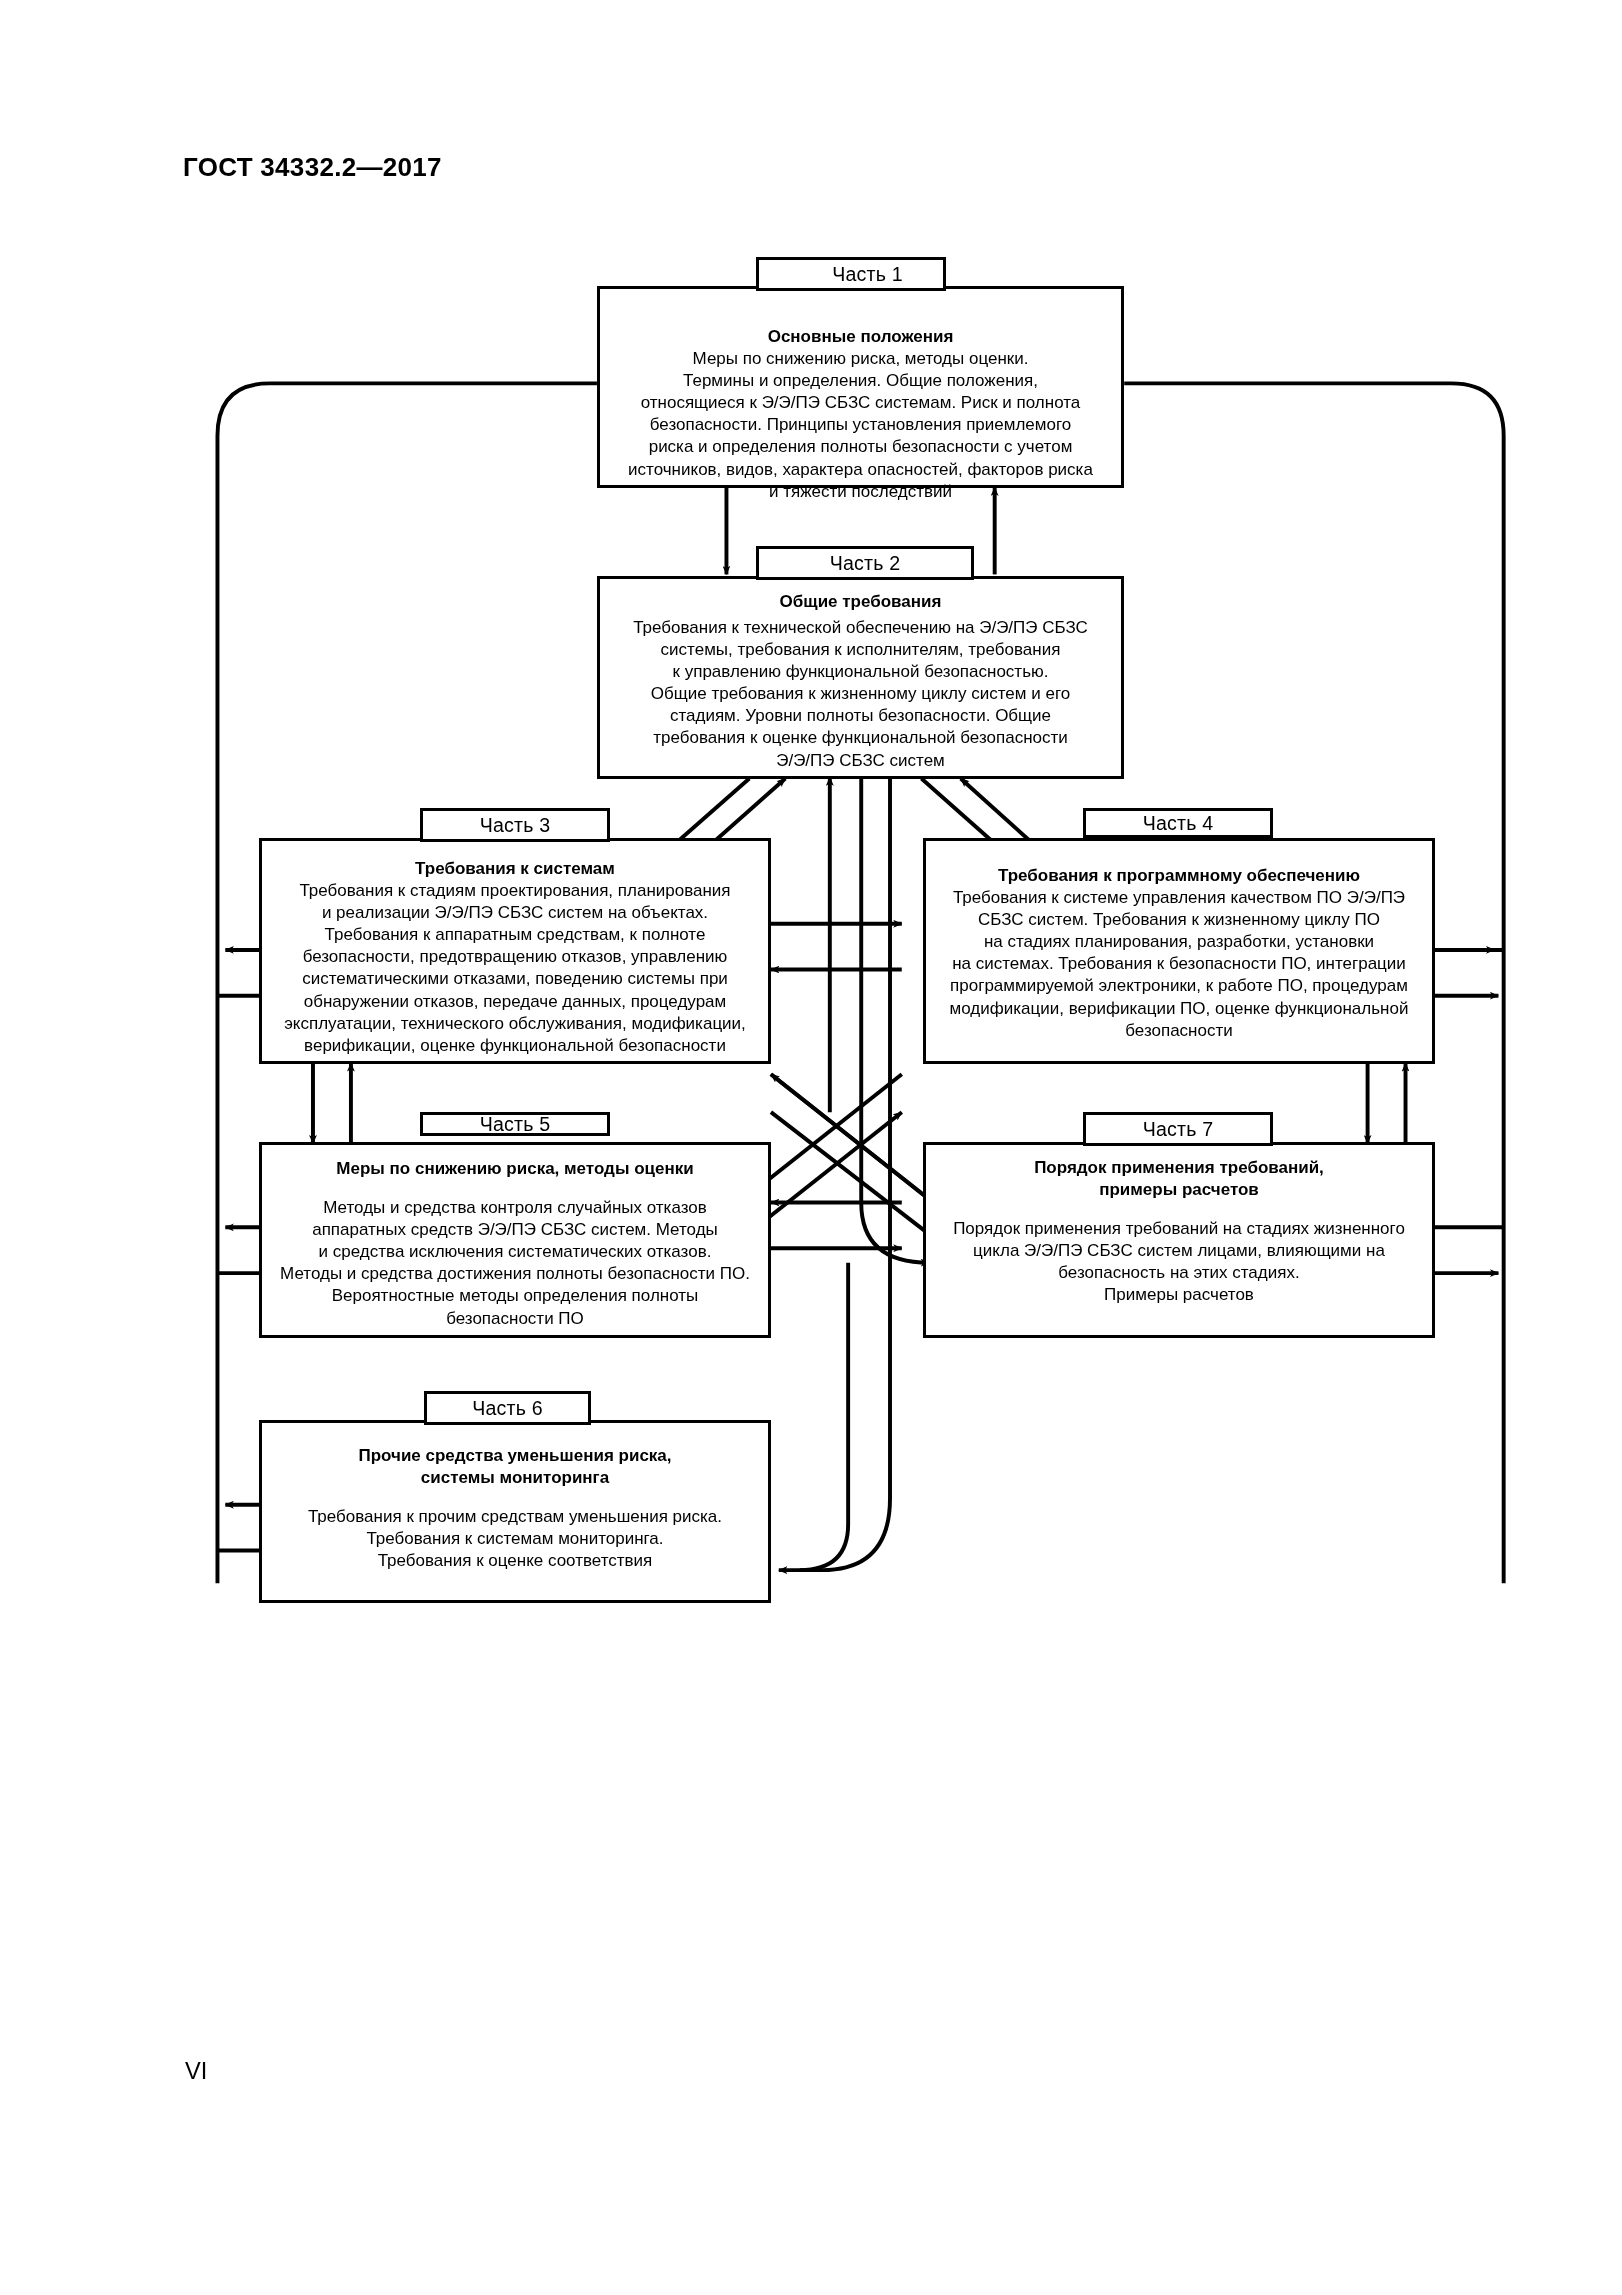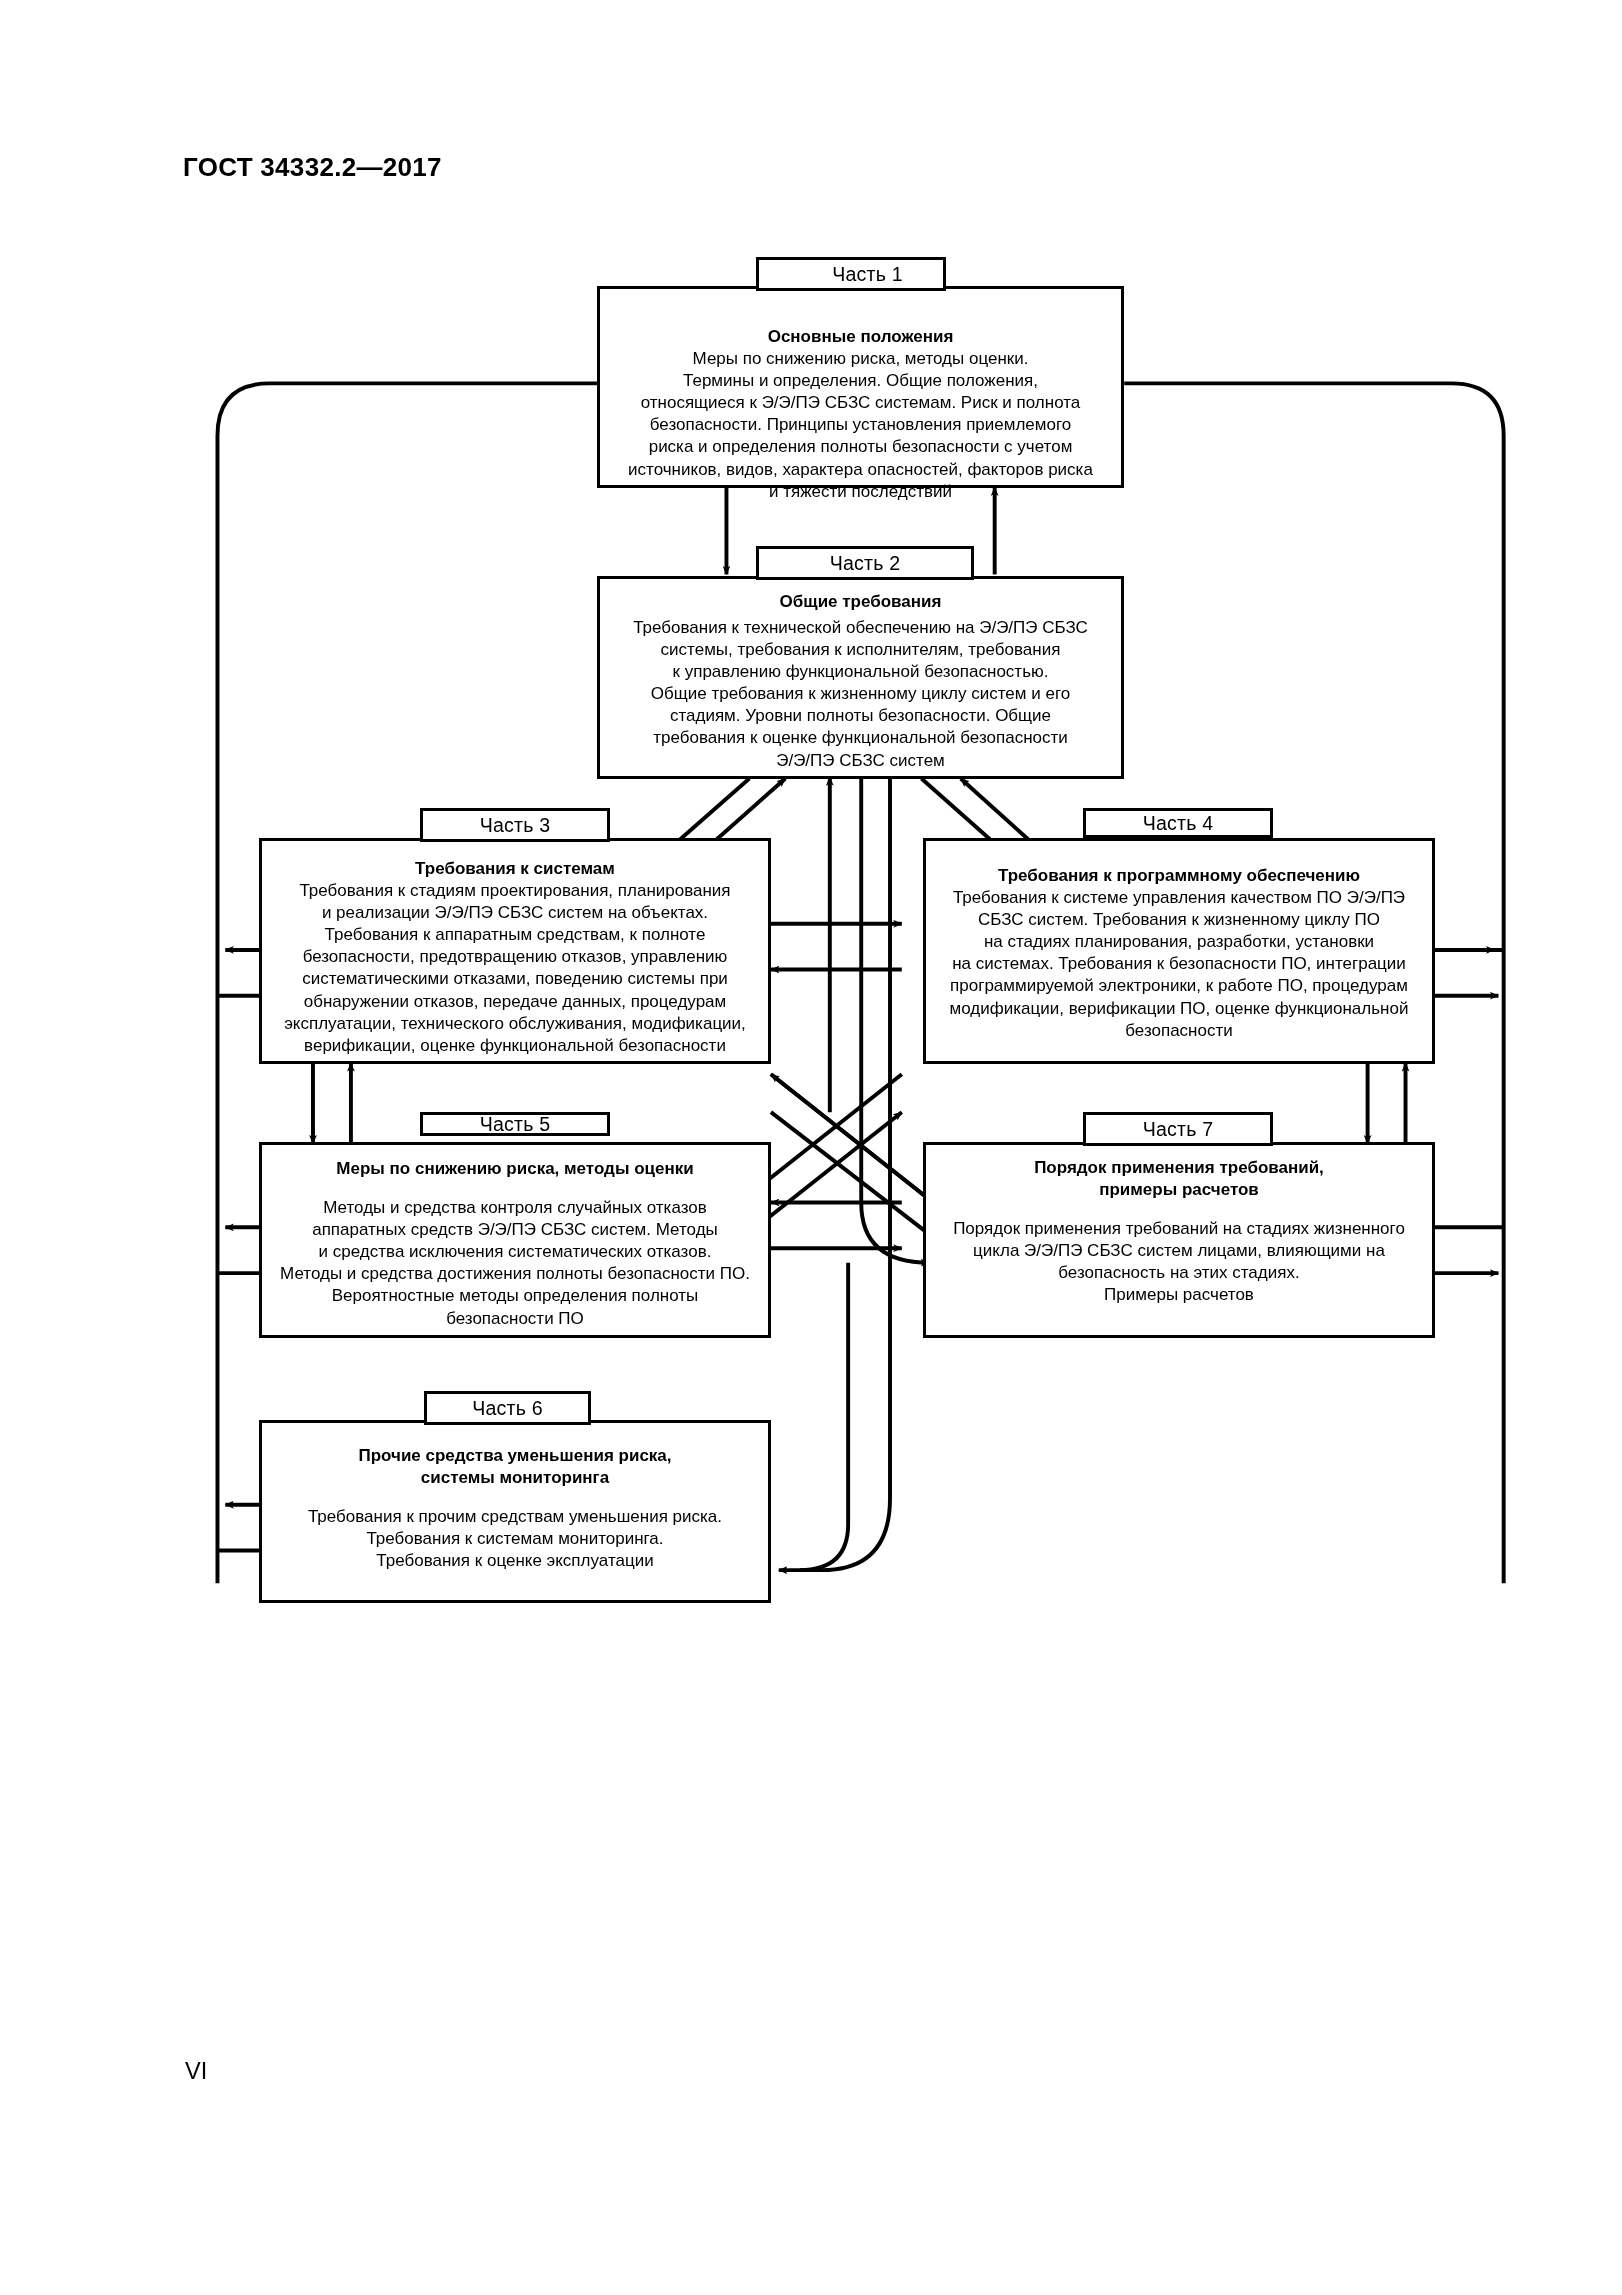--- a/index.html
+++ b/index.html
@@ -250,21 +250,21 @@
     </div>
 
     <div class="part-box" style="left:259px; top:1420px; width:512px; height:183px;"></div>
     <div class="part-tab" style="left:424px; top:1391px; width:167px; height:34px;">Часть 6</div>
     <div class="part-body" style="left:259px; top:1445px; width:512px;">
       <span class="part-title">Прочие средства уменьшения риска,</span>
       <span class="part-title">системы мониторинга</span>
       <span class="gap-md"></span>
       <span class="part-desc">Требования к прочим средствам уменьшения риска.</span>
       <span class="part-desc">Требования к системам мониторинга.</span>
-      <span class="part-desc">Требования к оценке эксплуатации</span>
+      <span class="part-desc">Требования к оценке соответствия</span>
     </div>
 
   </div>
 
   <div class="page-number">VI</div>
 
 </div>
 
 
 </body></html>

